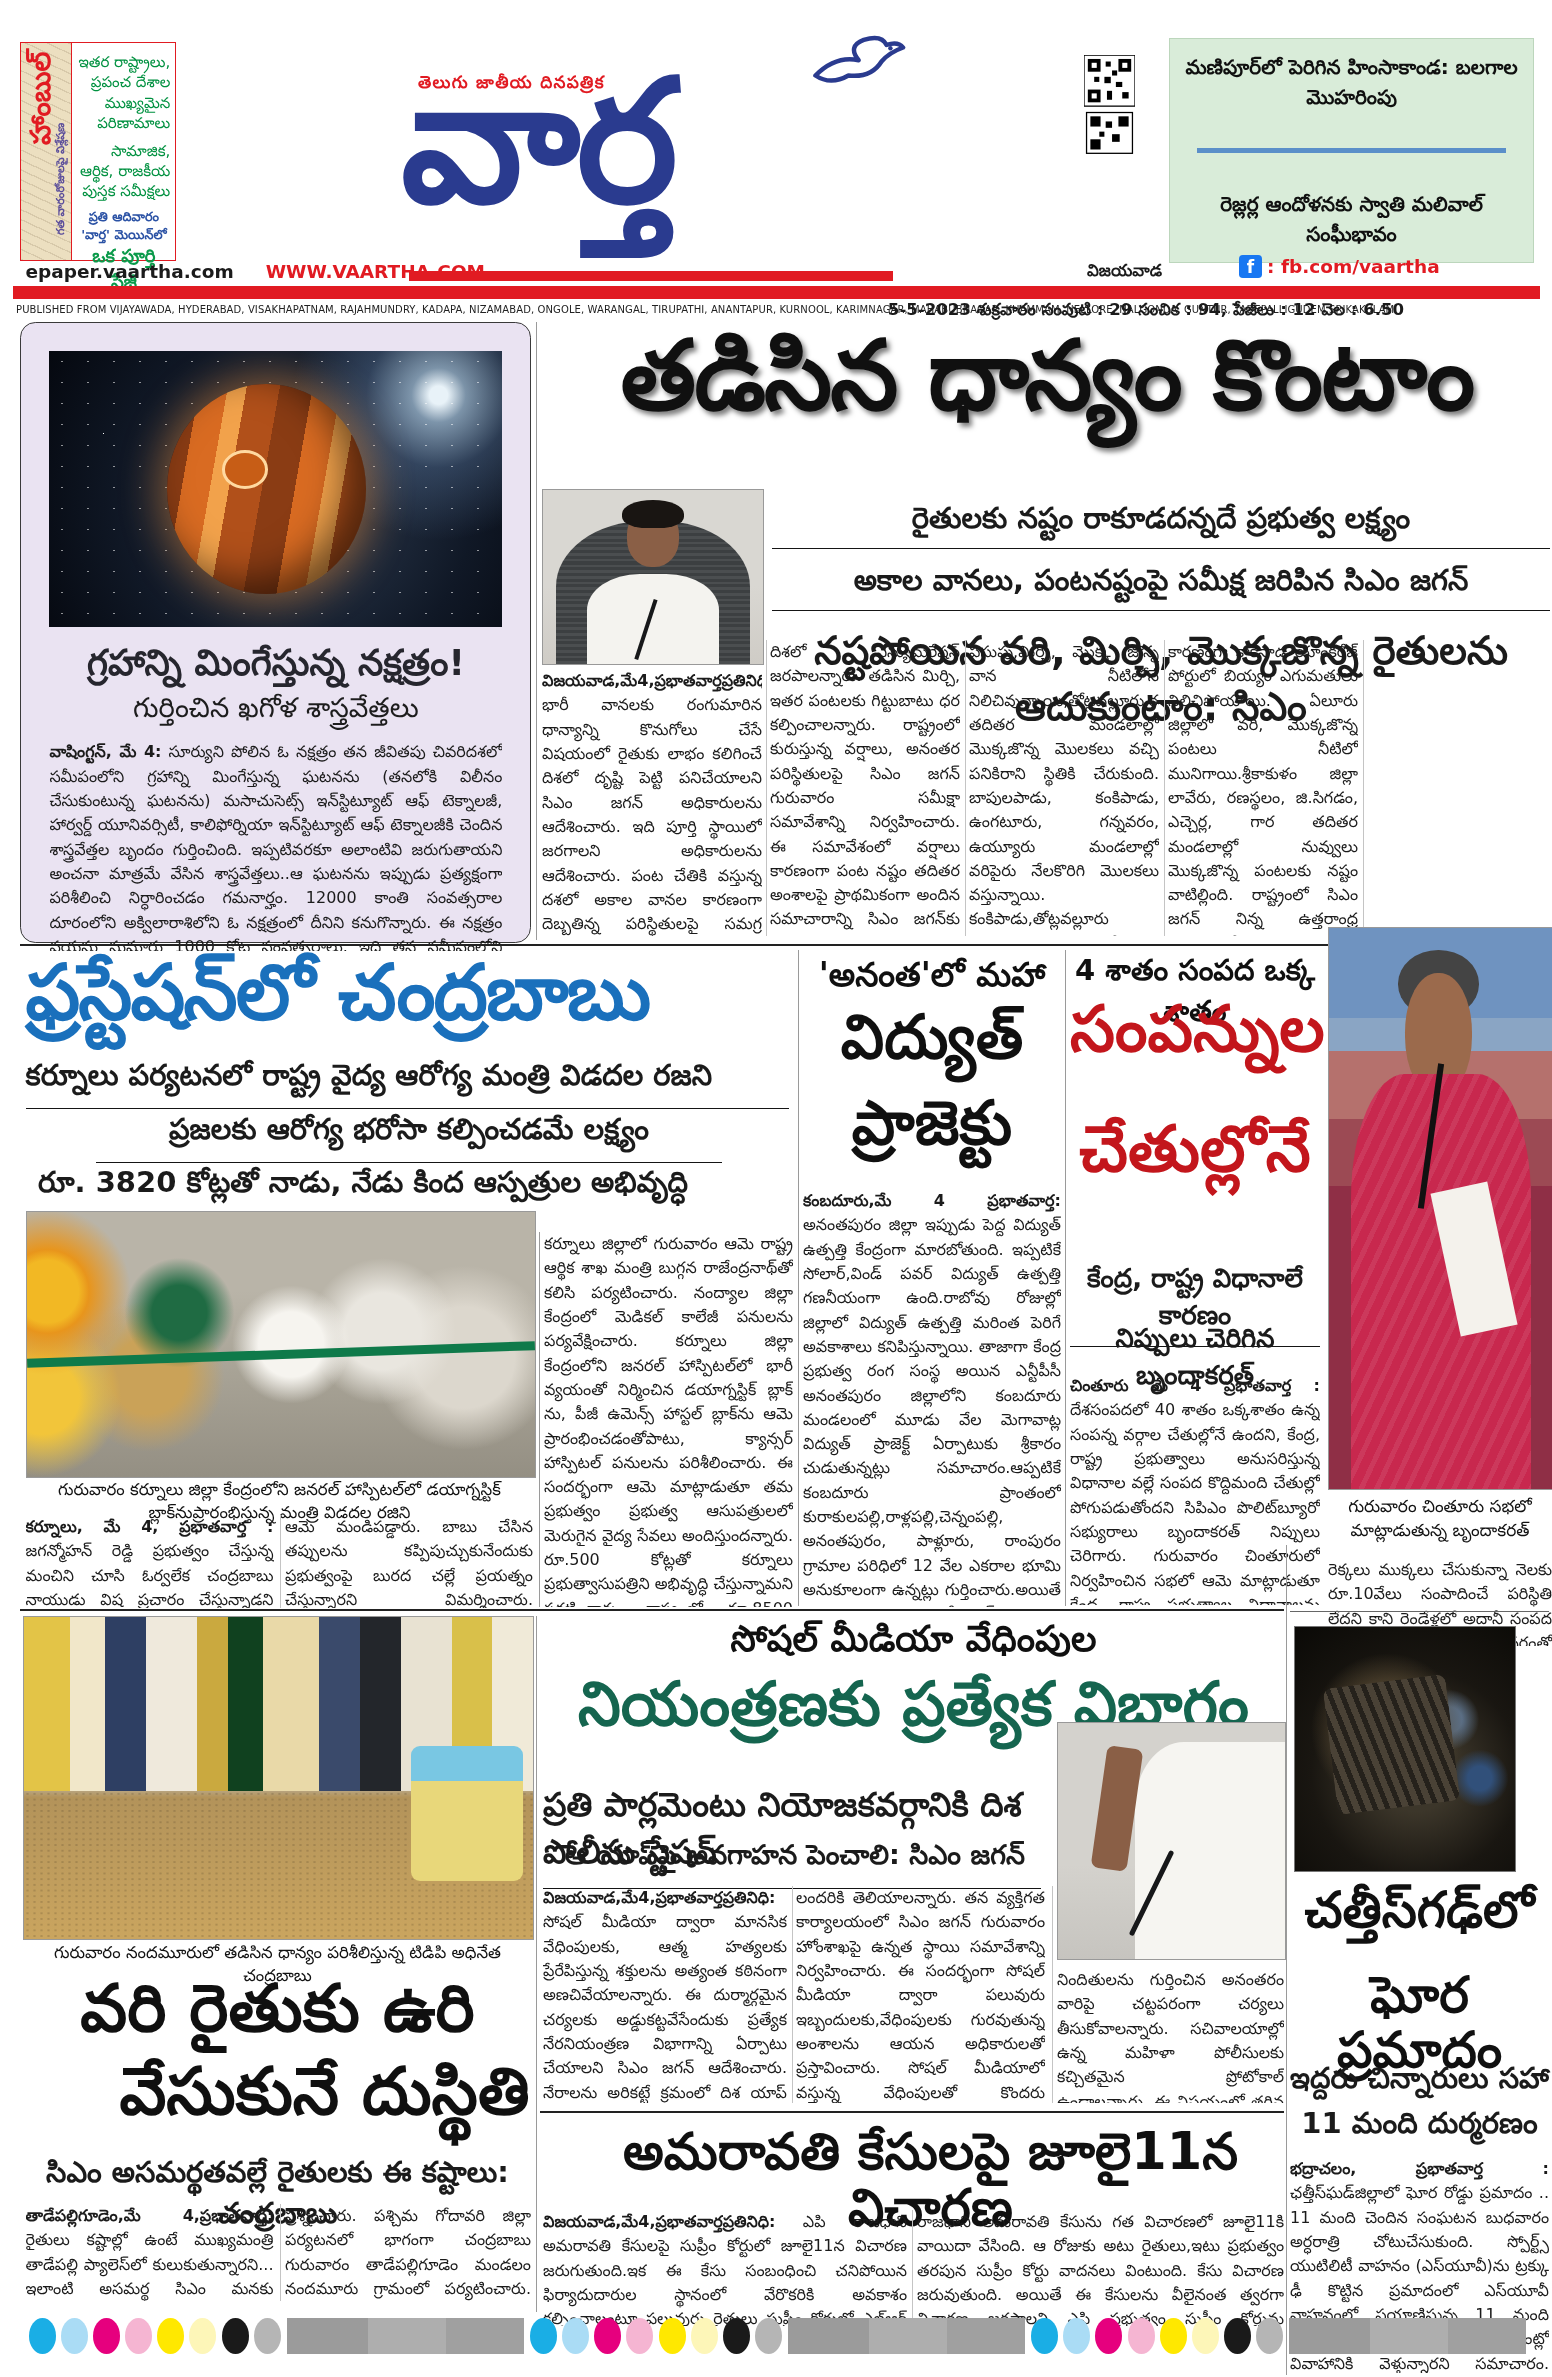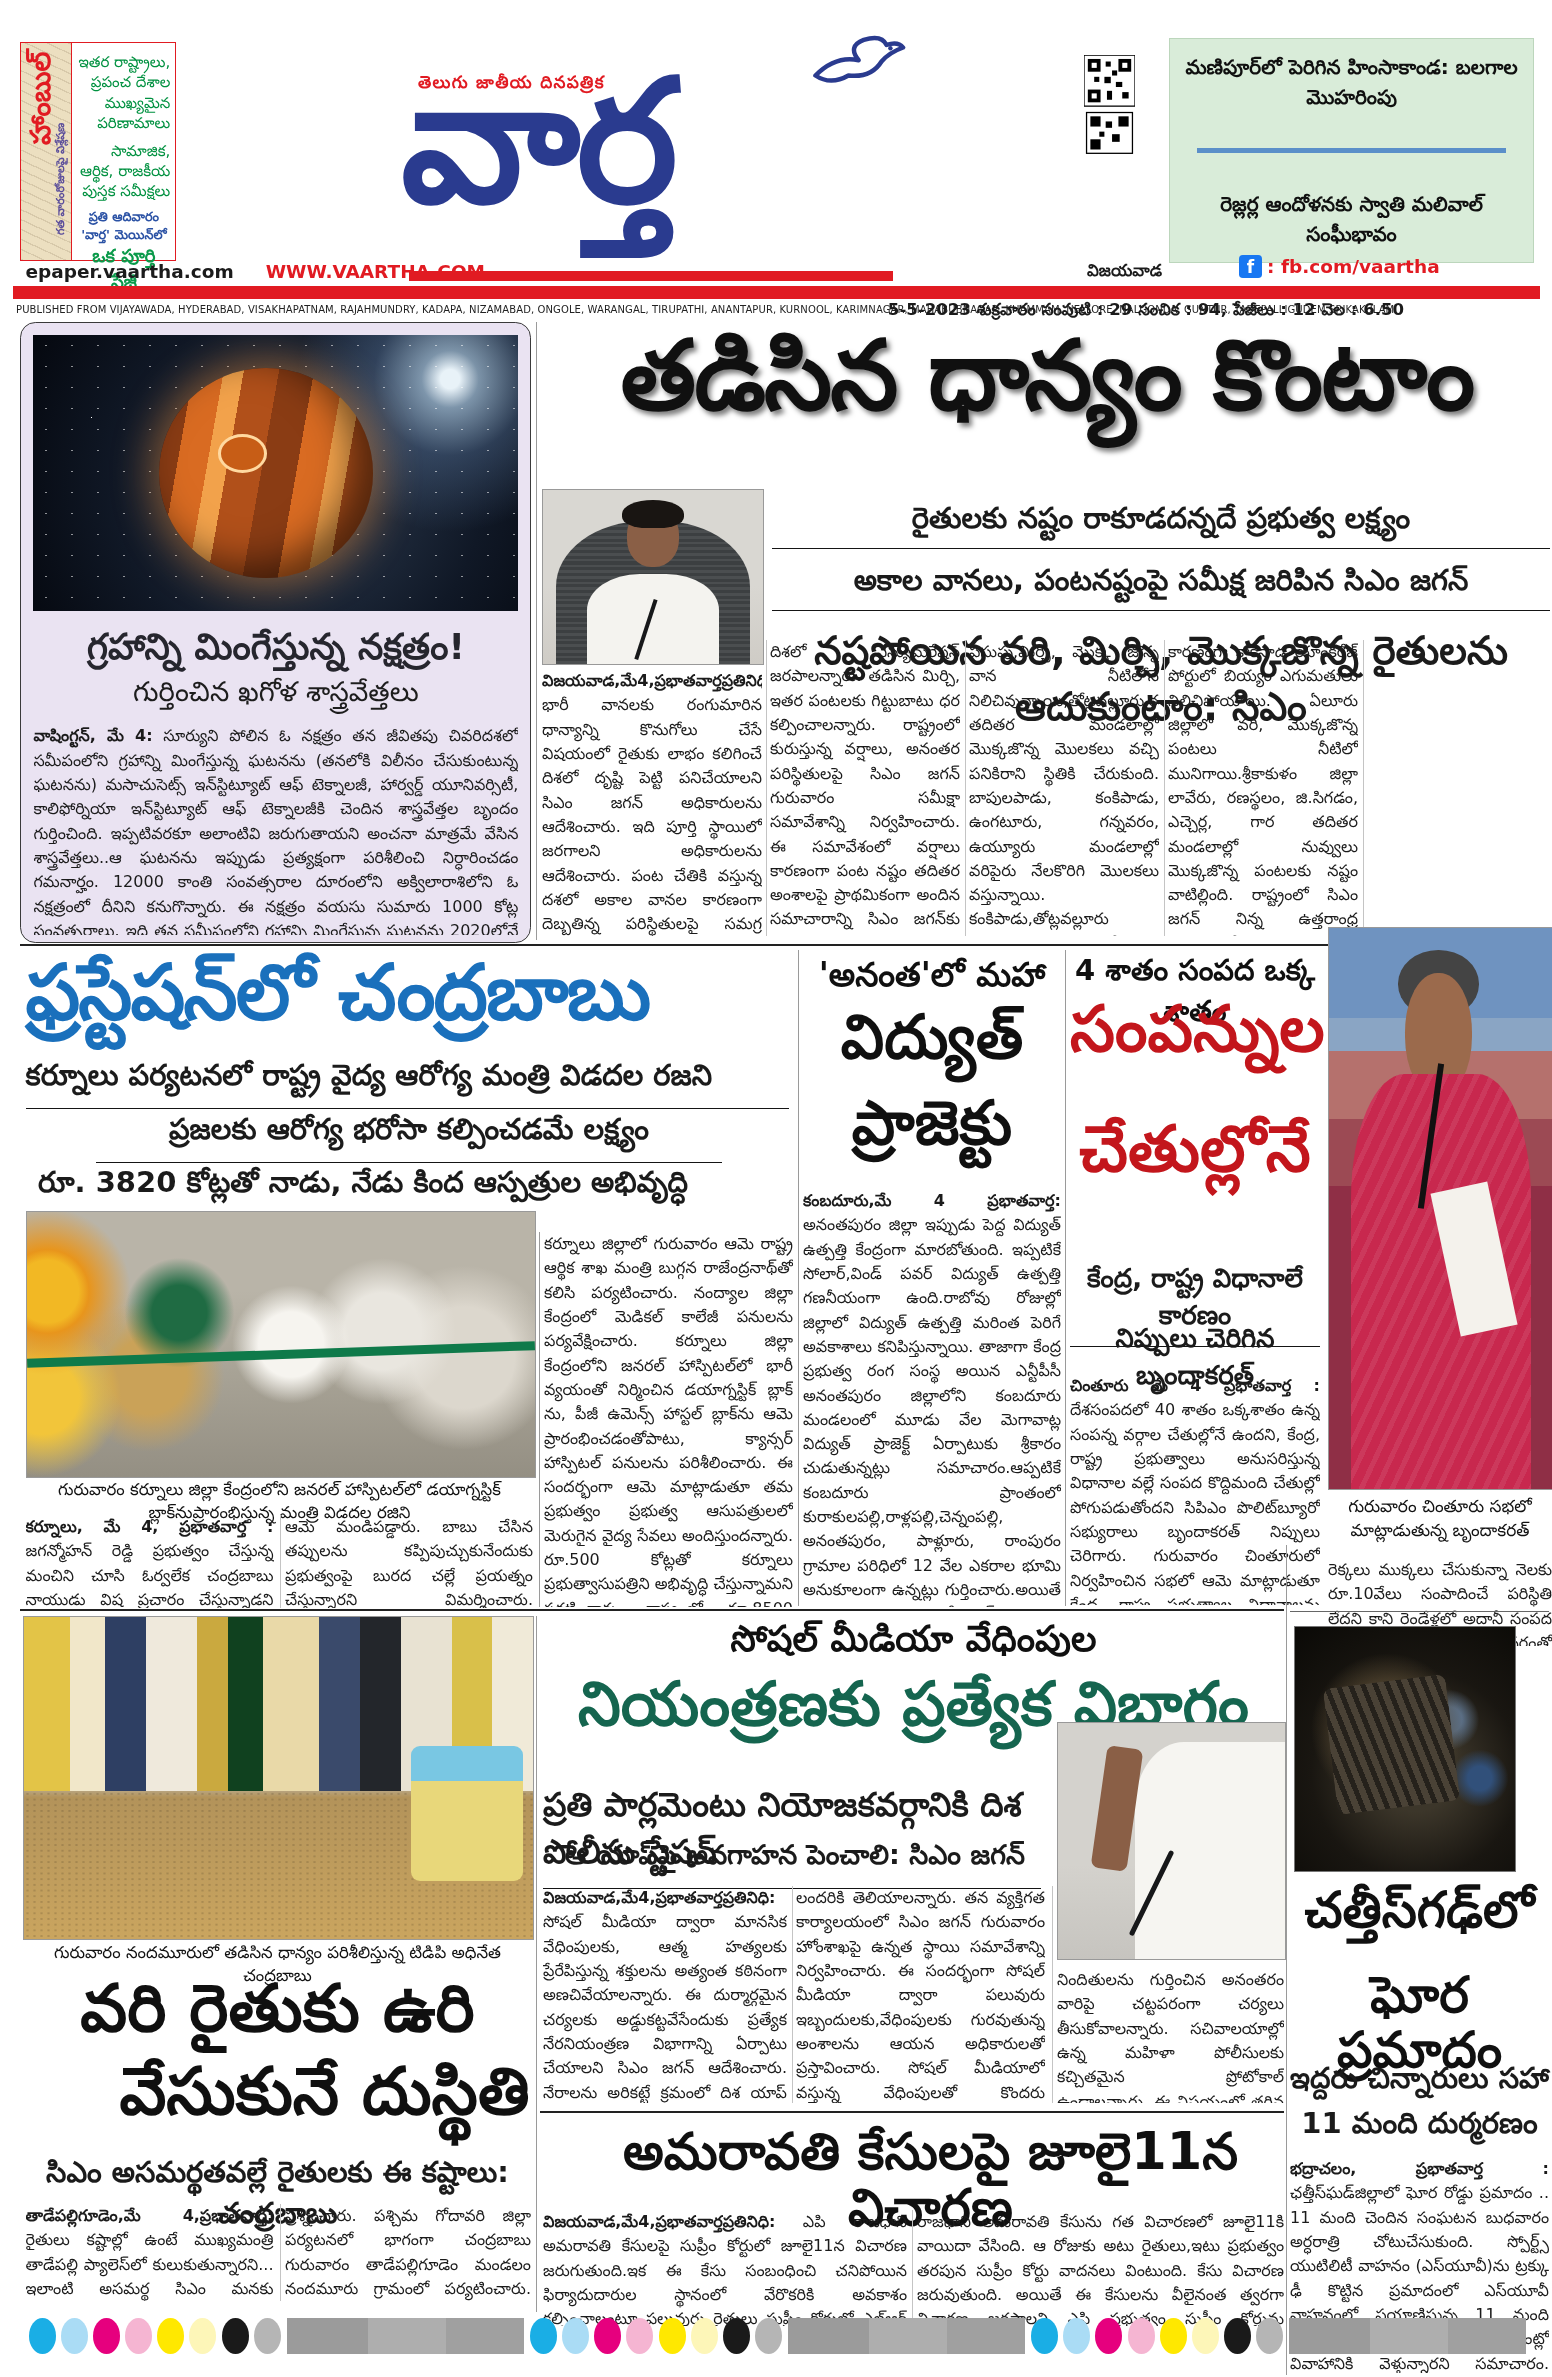--- a/index.html
+++ b/index.html
@@ -194,21 +194,21 @@
   <div class="abs city">విజయవాడ</div>
   <div class="abs fbrow">
     <div class="fbicon">f</div>
     <span class="fbtxt">: fb.com/vaartha</span>
   </div>
 
   <div class="abs redbar"></div>
   <div class="abs published">PUBLISHED FROM VIJAYAWADA, HYDERABAD, VISAKHAPATNAM, RAJAHMUNDRY, KADAPA,  NIZAMABAD, ONGOLE, WARANGAL, TIRUPATHI, ANANTAPUR, KURNOOL, KARIMNAGAR, MAHABUBNAGAR, KHAMMAM, NELLORE, NALGONDA, GUNTUR, TADEPALLIGUDEM,SRIKAKULAM</div>
   <div class="abs dateline">5-5-2023   శుక్రవారం సంపుటి : 29  సంచిక : 94,  పేజీలు : 12  వెల : 6.50</div>
 
-  <div class="abs" style="left:20.4px;top:322px;width:511px;height:621px;background:#eae3f2;border:1.3px solid #3a3a3a;border-radius:15.3px;padding:12px;box-sizing:border-box;">
+  <div class="abs" style="left:20.4px;top:322px;width:511px;height:621px;background:#eae3f2;border:1.3px solid #3a3a3a;border-radius:15.3px;padding:28px;box-sizing:border-box;">
     <div class="ph ph-space" style="position:relative;width:100%;height:276px;">
       <div class="stars"></div>
         <div class="planet"></div>
         <div class="spot"></div>
     </div>
     <div class="spaceh ctr" style="margin-top:12.8px;">గ్రహాన్ని మింగేస్తున్న నక్షత్రం!</div>
     <div class="spacesub ctr" style="margin-top:6.4px;">గుర్తించిన ఖగోళ శాస్త్రవేత్తలు</div>
     <p class="body t" style="margin-top:10.2px;height:211px;">
       <b class="dl">వాషింగ్టన్, మే 4:</b>
       <span>సూర్యుని పోలిన ఓ నక్షత్రం తన జీవితపు చివరిదశలో సమీపంలోని గ్రహాన్ని మింగేస్తున్న ఘటనను (తనలోకి విలీనం చేసుకుంటున్న ఘటనను) మసాచుసెట్స్ ఇన్‌స్టిట్యూట్ ఆఫ్ టెక్నాలజీ, హార్వర్డ్ యూనివర్సిటీ, కాలిఫోర్నియా ఇన్‌స్టిట్యూట్ ఆఫ్ టెక్నాలజీకి చెందిన శాస్త్రవేత్తల బృందం గుర్తించింది. ఇప్పటివరకూ అలాంటివి జరుగుతాయని అంచనా మాత్రమే వేసిన శాస్త్రవేత్తలు..ఆ ఘటనను ఇప్పుడు ప్రత్యక్షంగా పరిశీలించి నిర్ధారించడం గమనార్హం. 12000 కాంతి సంవత్సరాల దూరంలోని అక్విలారాశిలోని ఓ నక్షత్రంలో దీనిని కనుగొన్నారు. ఈ నక్షత్రం వయసు సుమారు 1000 కోట్ల సంవత్సరాలు. ఇది తన సమీపంలోని గ్రహాన్ని మింగేస్తున్న ఘటనను 2020లోనే శాస్త్రవేత్తలు గుర్తించారు. అయితే, ఆ ఘటనను నిర్ధారించుకోవడానికి మరింత పరిశోధన చేసి, తాజాగా అది నిజమేనని వెల్లడించారు. ప్రతి నక్షత్రానికీ పుట్టుక,</span>

